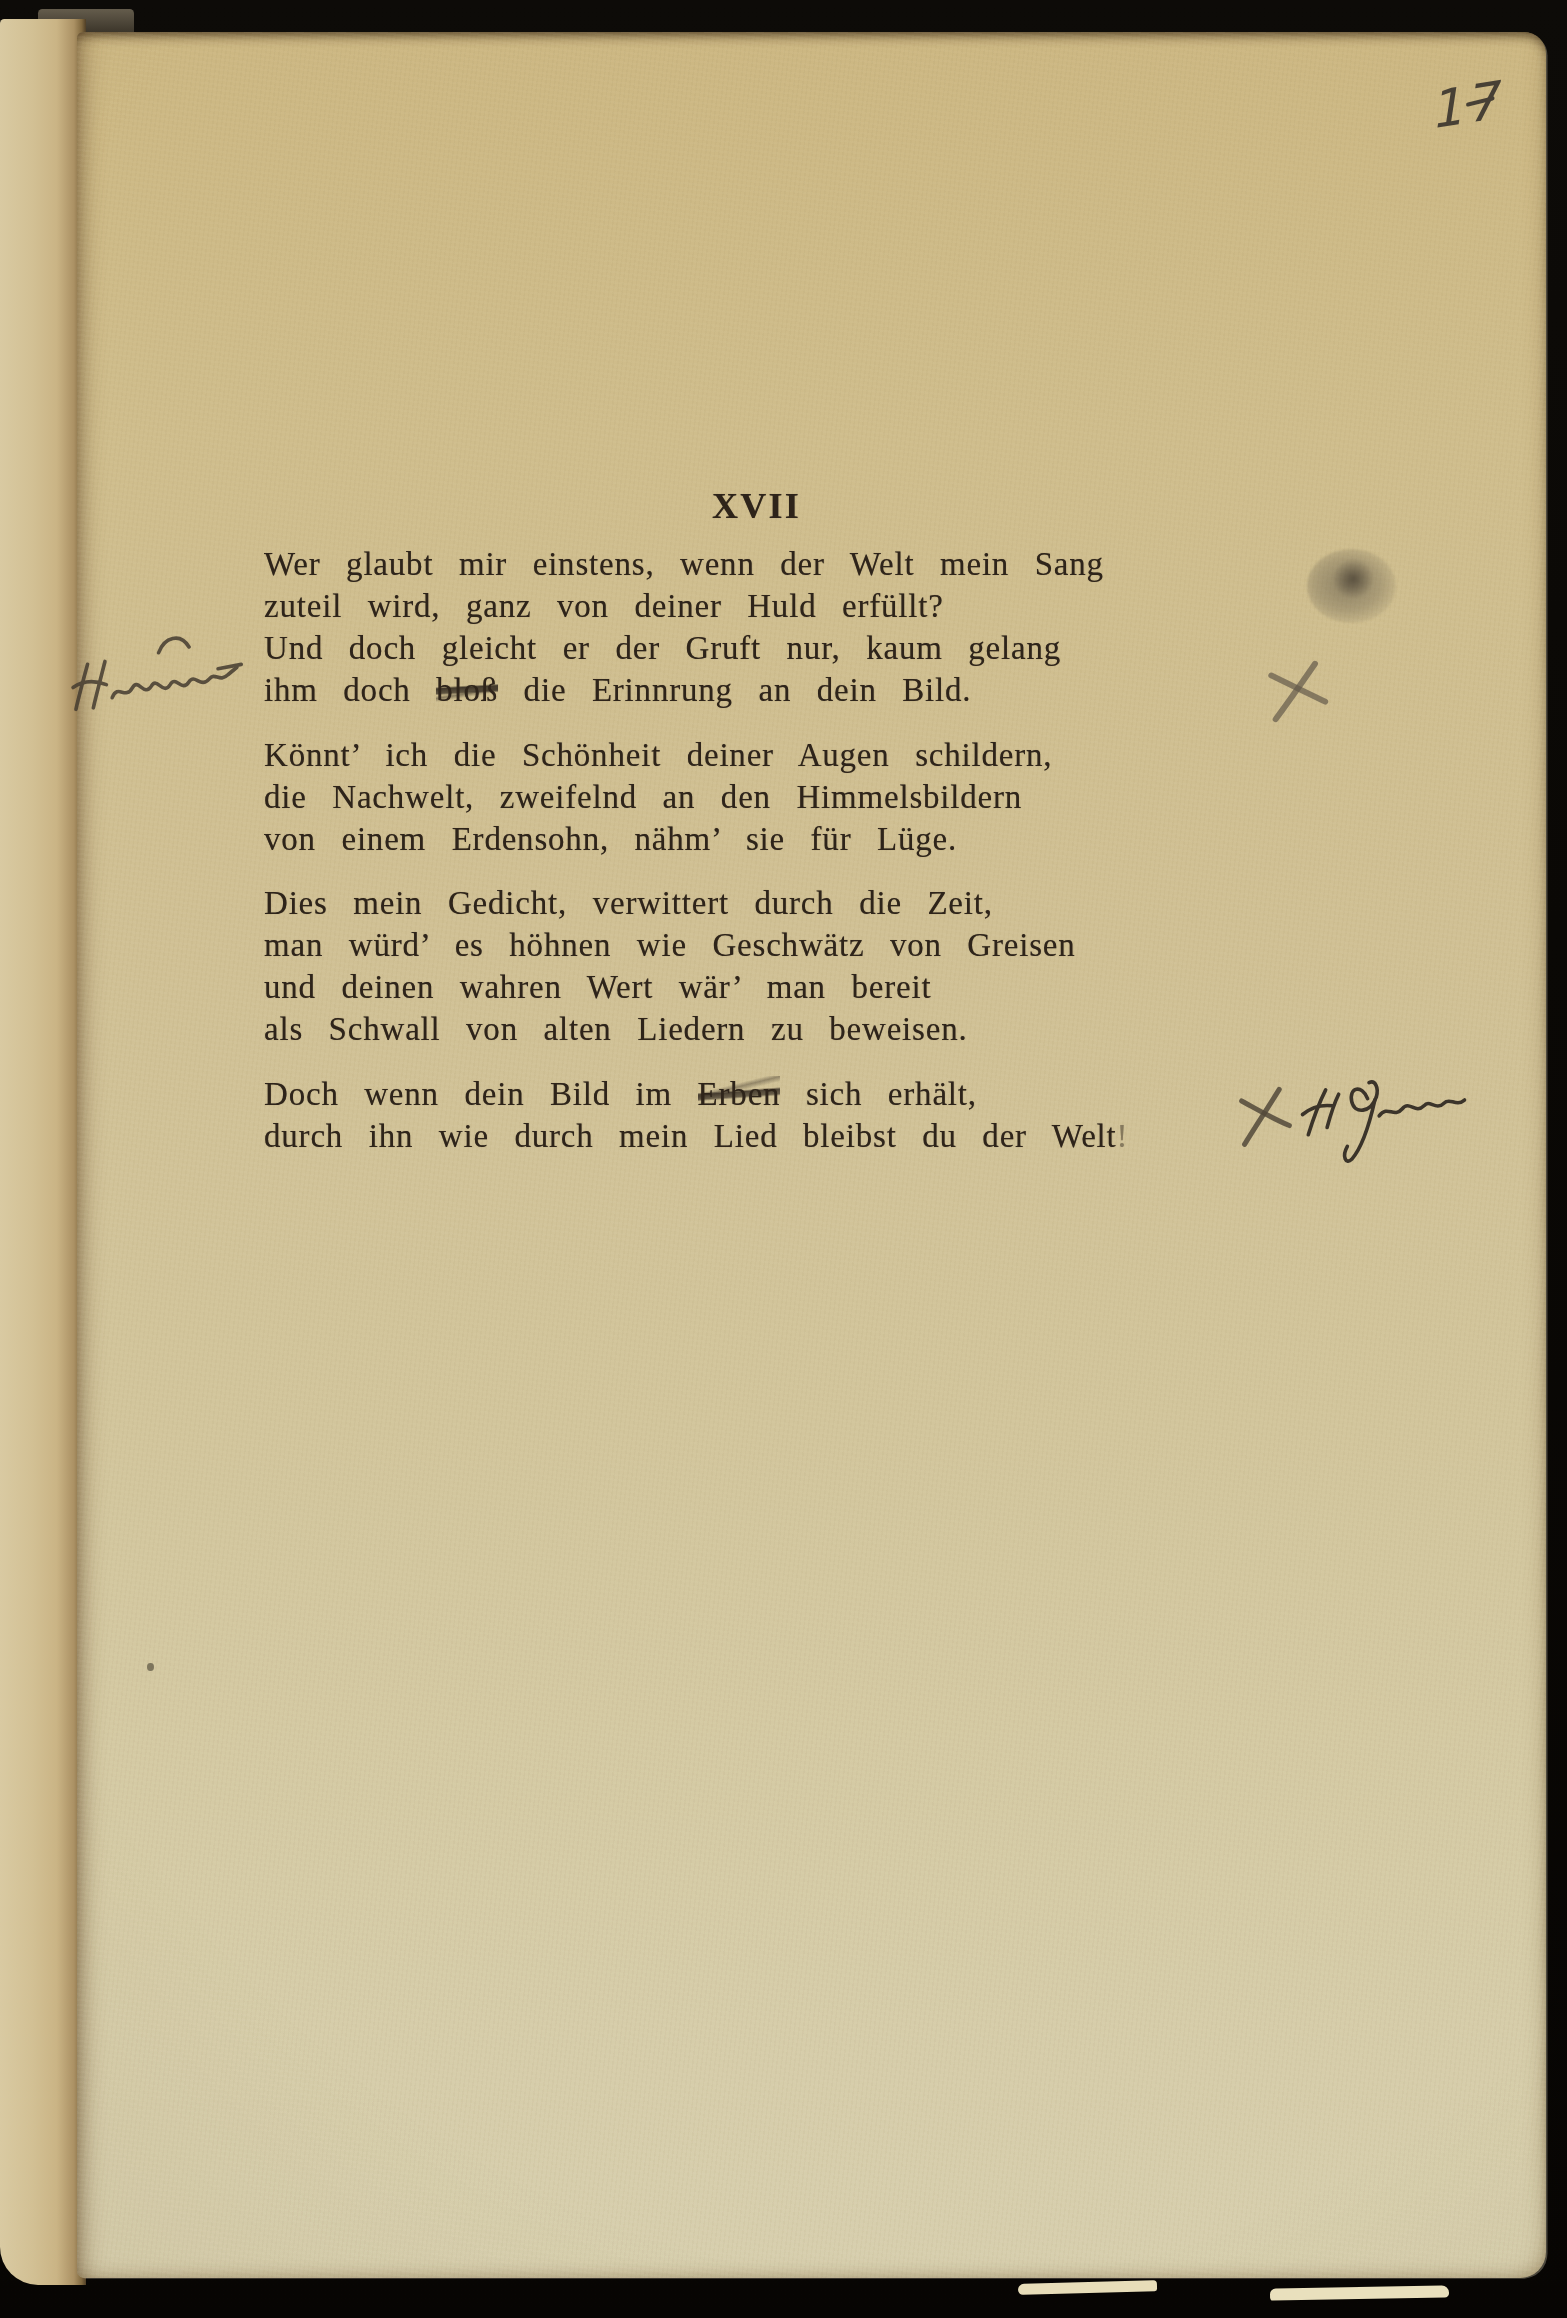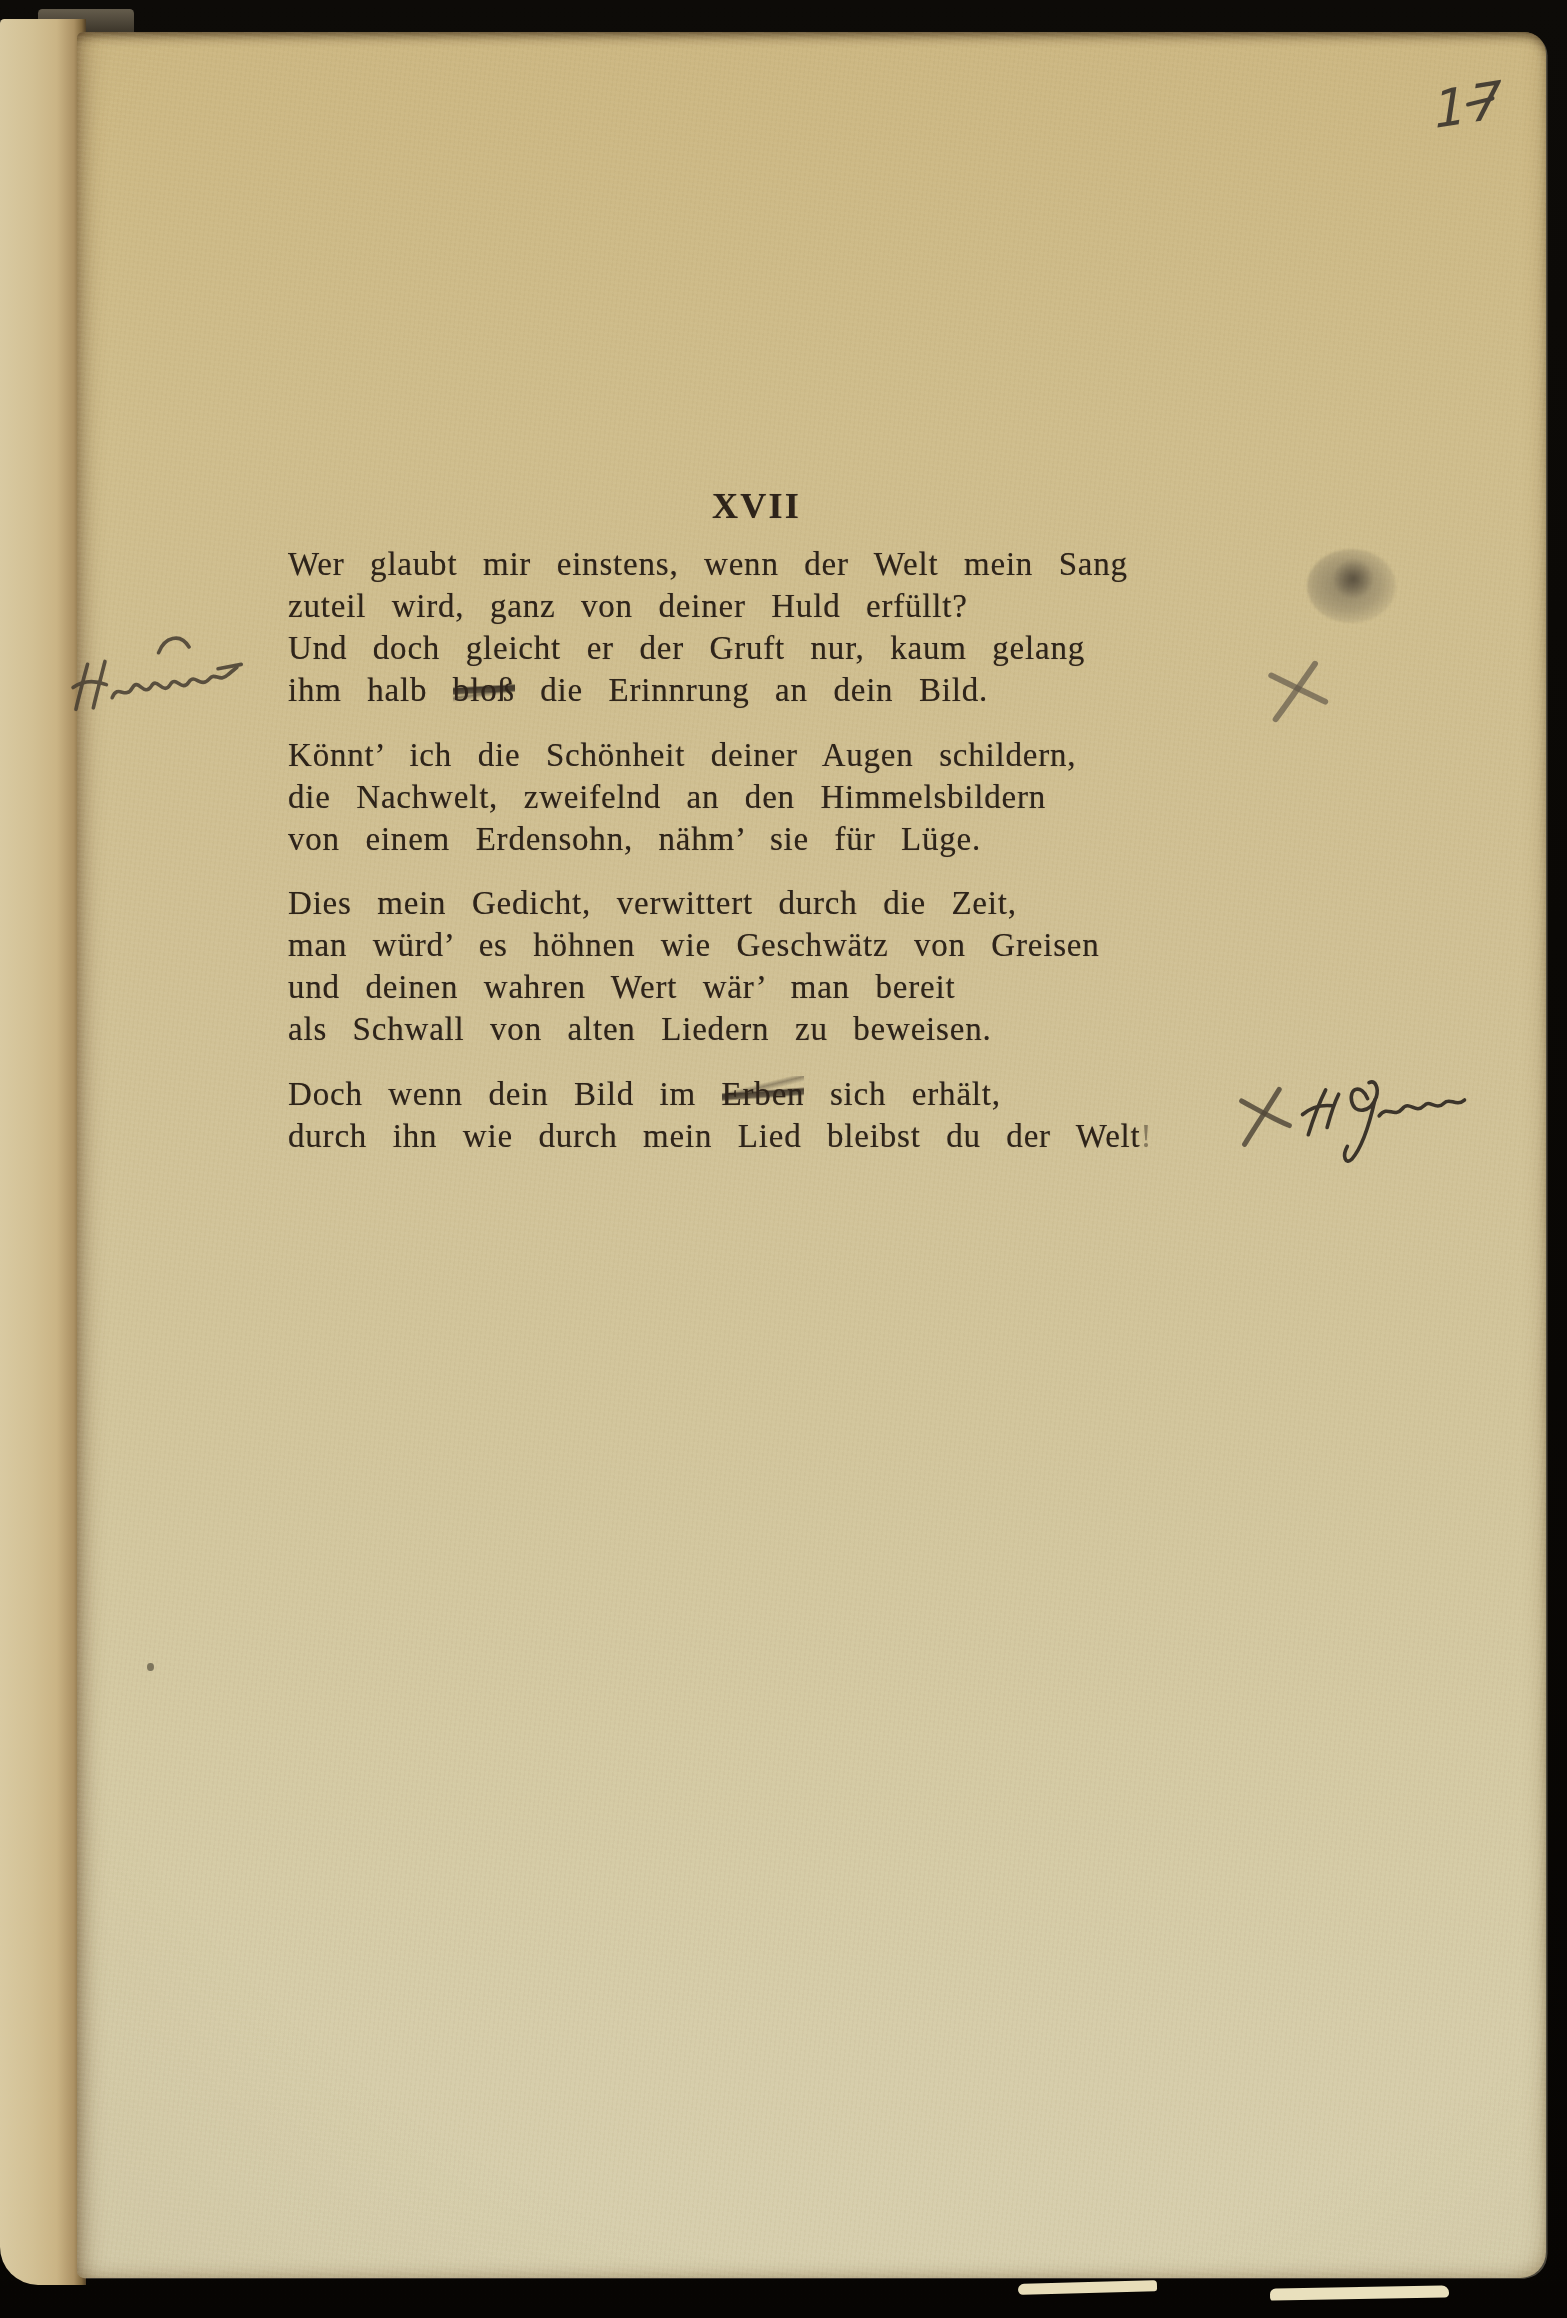--- a/index.html
+++ b/index.html
@@ -29,21 +29,21 @@
   .sliver{position:absolute;background:#e7ddb9;}
   .sliver.s1{left:1018px;top:2282px;width:139px;height:11px;border-radius:7.3px 4.4px 2.9px 5.8px;transform:rotate(-1.6deg);}
   .sliver.s2{left:1270px;top:2287px;width:179px;height:11.6px;border-radius:5.8px 7.3px 4.4px 2.9px;transform:rotate(-1deg);background:#e9e0bd;}
   
   .poem{position:absolute;left:187px;top:456px;width:985px;color:#2e241a;
         font-size:33px;line-height:42px;letter-spacing:0.8px;word-spacing:.5em;
         text-shadow:0 0 0.7px rgba(46,36,26,.5);}
   .title{font-size:36px;line-height:36px;font-weight:700;text-align:center;
         margin:0 0 19px 0;letter-spacing:2.2px;word-spacing:normal;}
   .stanza{margin:0 0 22.5px 0;}
-  .line{white-space:nowrap;margin-left:24px;}
+  .line{white-space:nowrap;}
   .struck-1{background:
         linear-gradient(177deg, rgba(0,0,0,0) 38%, rgba(50,42,32,.9) 43%, rgba(50,42,32,.72) 55%, rgba(0,0,0,0) 60%),
         linear-gradient(171deg, rgba(0,0,0,0) 52%, rgba(50,42,32,.45) 58%, rgba(0,0,0,0) 66%);}
   .struck-2{background:
         linear-gradient(176deg, rgba(0,0,0,0) 40%, rgba(55,46,36,.85) 45%, rgba(55,46,36,.68) 56%, rgba(0,0,0,0) 61%),
         linear-gradient(166deg, rgba(0,0,0,0) 30%, rgba(55,46,36,.4) 37%, rgba(0,0,0,0) 46%);}
   .ghost{opacity:.45;}
   
   .hw-number{position:absolute;left:1357px;top:35px;width:87px;height:80px;
         font-family:"DejaVu Sans",sans-serif;font-style:italic;font-size:51px;line-height:73px;
@@ -114,21 +114,21 @@
 
     <div class="speck"></div>
 
     <div class="poem">
       <h1 class="title">XVII</h1>
 
       <div class="stanza">
         <div class="line">Wer glaubt mir einstens, wenn der Welt mein Sang</div>
         <div class="line">zuteil wird, ganz von deiner Huld erfüllt?</div>
         <div class="line">Und doch gleicht er der Gruft nur, kaum gelang</div>
-        <div class="line"><span>ihm halb </span><span class="struck-1">bloß</span><span> die Erinnrung an dein Bild.</span></div>
+        <div class="line"><span>ihm doch </span><span class="struck-1">bloß</span><span> die Erinnrung an dein Bild.</span></div>
       </div>
 
       <div class="stanza">
         <div class="line">Könnt’ ich die Schönheit deiner Augen schildern,</div>
         <div class="line">die Nachwelt, zweifelnd an den Himmelsbildern</div>
         <div class="line">von einem Erdensohn, nähm’ sie für Lüge.</div>
       </div>
 
       <div class="stanza">
         <div class="line">Dies mein Gedicht, verwittert durch die Zeit,</div>

